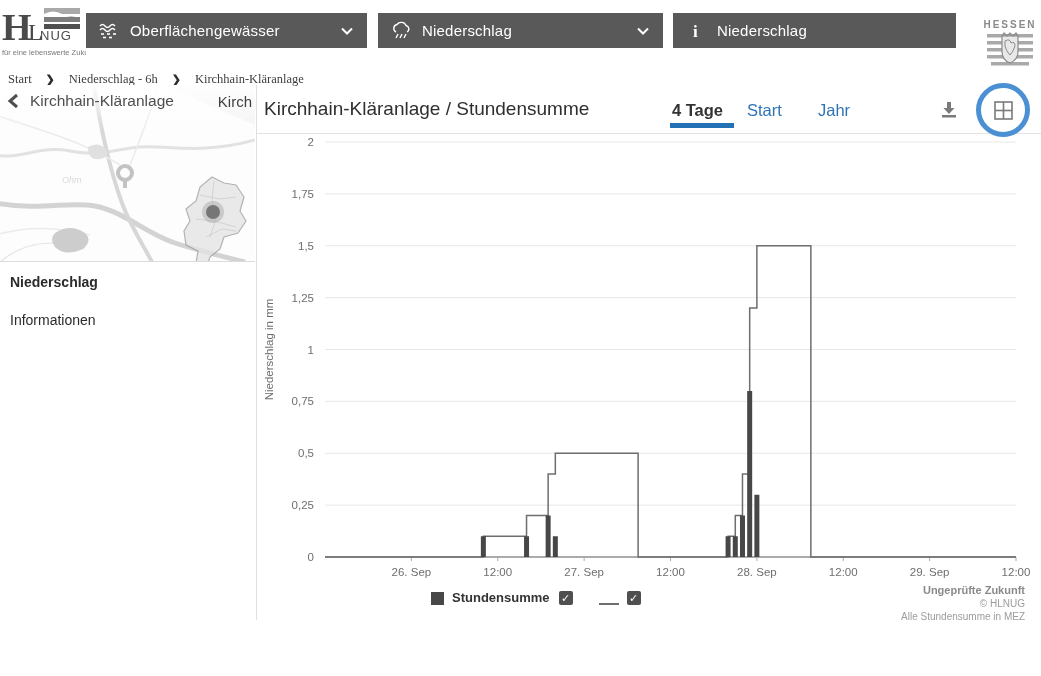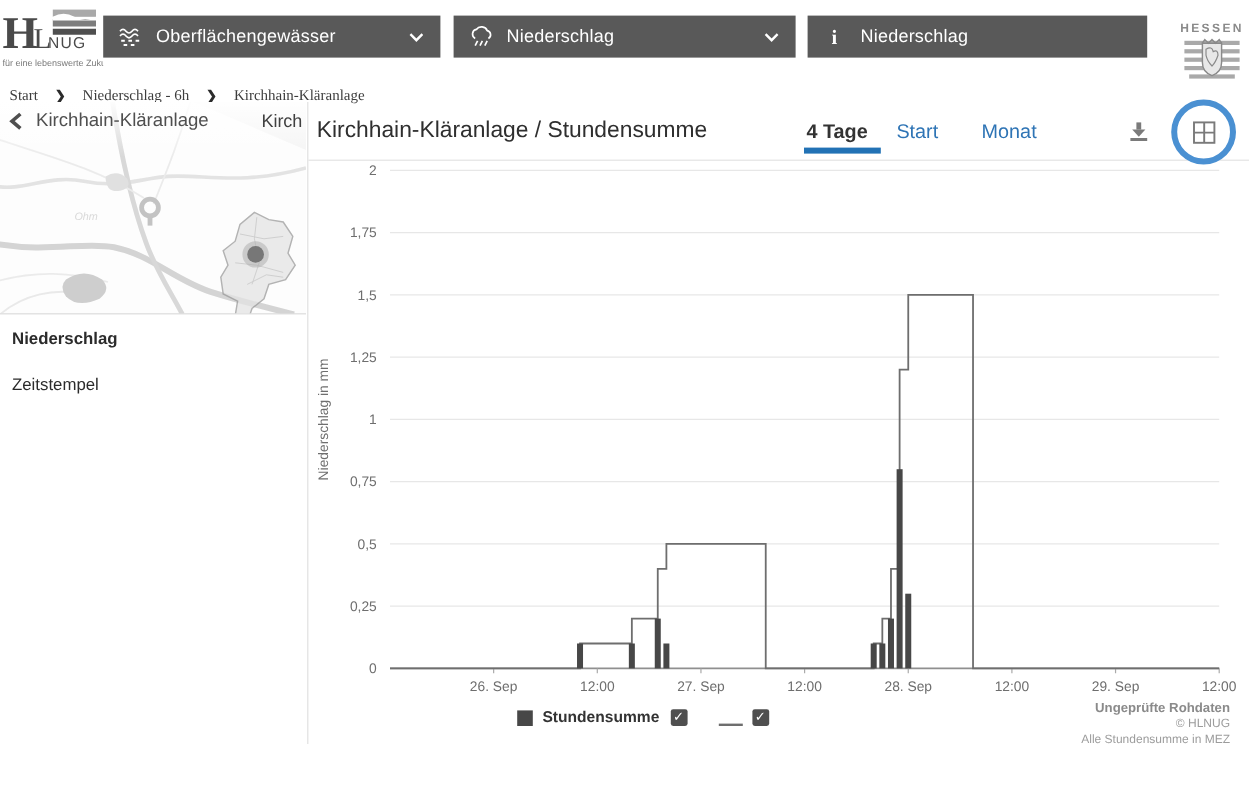--- a/index.html
+++ b/index.html
@@ -182,29 +182,29 @@
     <div class="station-title">
       <svg class="back-chev" viewBox="0 0 16 16">
         <polyline points="11,2 4,8 11,14" fill="none" stroke="#4f4f4f" stroke-width="3"></polyline>
       </svg>
       <span class="st-label">Kirchhain-Kläranlage</span>
     </div>
   </div>
 
   <div class="side-menu">
     <div class="smi active">Niederschlag</div>
-    <div class="smi">Zeitstempel</div>
+    <div class="smi">Informationen</div>
   </div>
 
   <div class="v-divider"></div>
   <div class="main-title">Kirchhain-Kläranlage / Stundensumme</div>
 
   <div class="tab" id="tab-4tage">4 Tage</div>
   <div class="tab" id="tab-monat">Start</div>
-  <div class="tab" id="tab-jahr">Monat</div>
+  <div class="tab" id="tab-jahr">Jahr</div>
   <div class="tab-underline"></div>
 
   <svg class="tool-icon" id="dl-icon" viewBox="0 0 20 20">
     <rect x="8" y="3" width="4" height="6" fill="#7a7a7a"></rect>
     <polygon points="4.5,9 15.5,9 10,15" fill="#7a7a7a"></polygon>
     <rect x="3" y="16" width="14" height="2.5" fill="#7a7a7a"></rect>
   </svg>
   <svg class="tool-icon" id="tbl-icon" viewBox="0 0 21 21">
     <rect x="2" y="2" width="17" height="17" fill="none" stroke="#7a7a7a" stroke-width="1.6"></rect>
     <line x1="10.5" y1="2" x2="10.5" y2="19" stroke="#7a7a7a" stroke-width="1.6"></line>
@@ -270,18 +270,18 @@
   <div class="legend">
     <span class="sw-bar"></span>
     <span class="lg-label">Stundensumme</span>
     <span class="checkbox">✓</span>
     <span class="gap"></span>
     <span class="sw-line"></span>
     <span class="checkbox">✓</span>
   </div>
 
   <div class="footnote">
-    <div class="f1">Ungeprüfte Rohdaten</div>
+    <div class="f1">Ungeprüfte Zukunft</div>
     <div class="f2">© HLNUG</div>
     <div class="f3">Alle Stundensumme in MEZ</div>
   </div>
 
 </div>
 
 </body></html>

